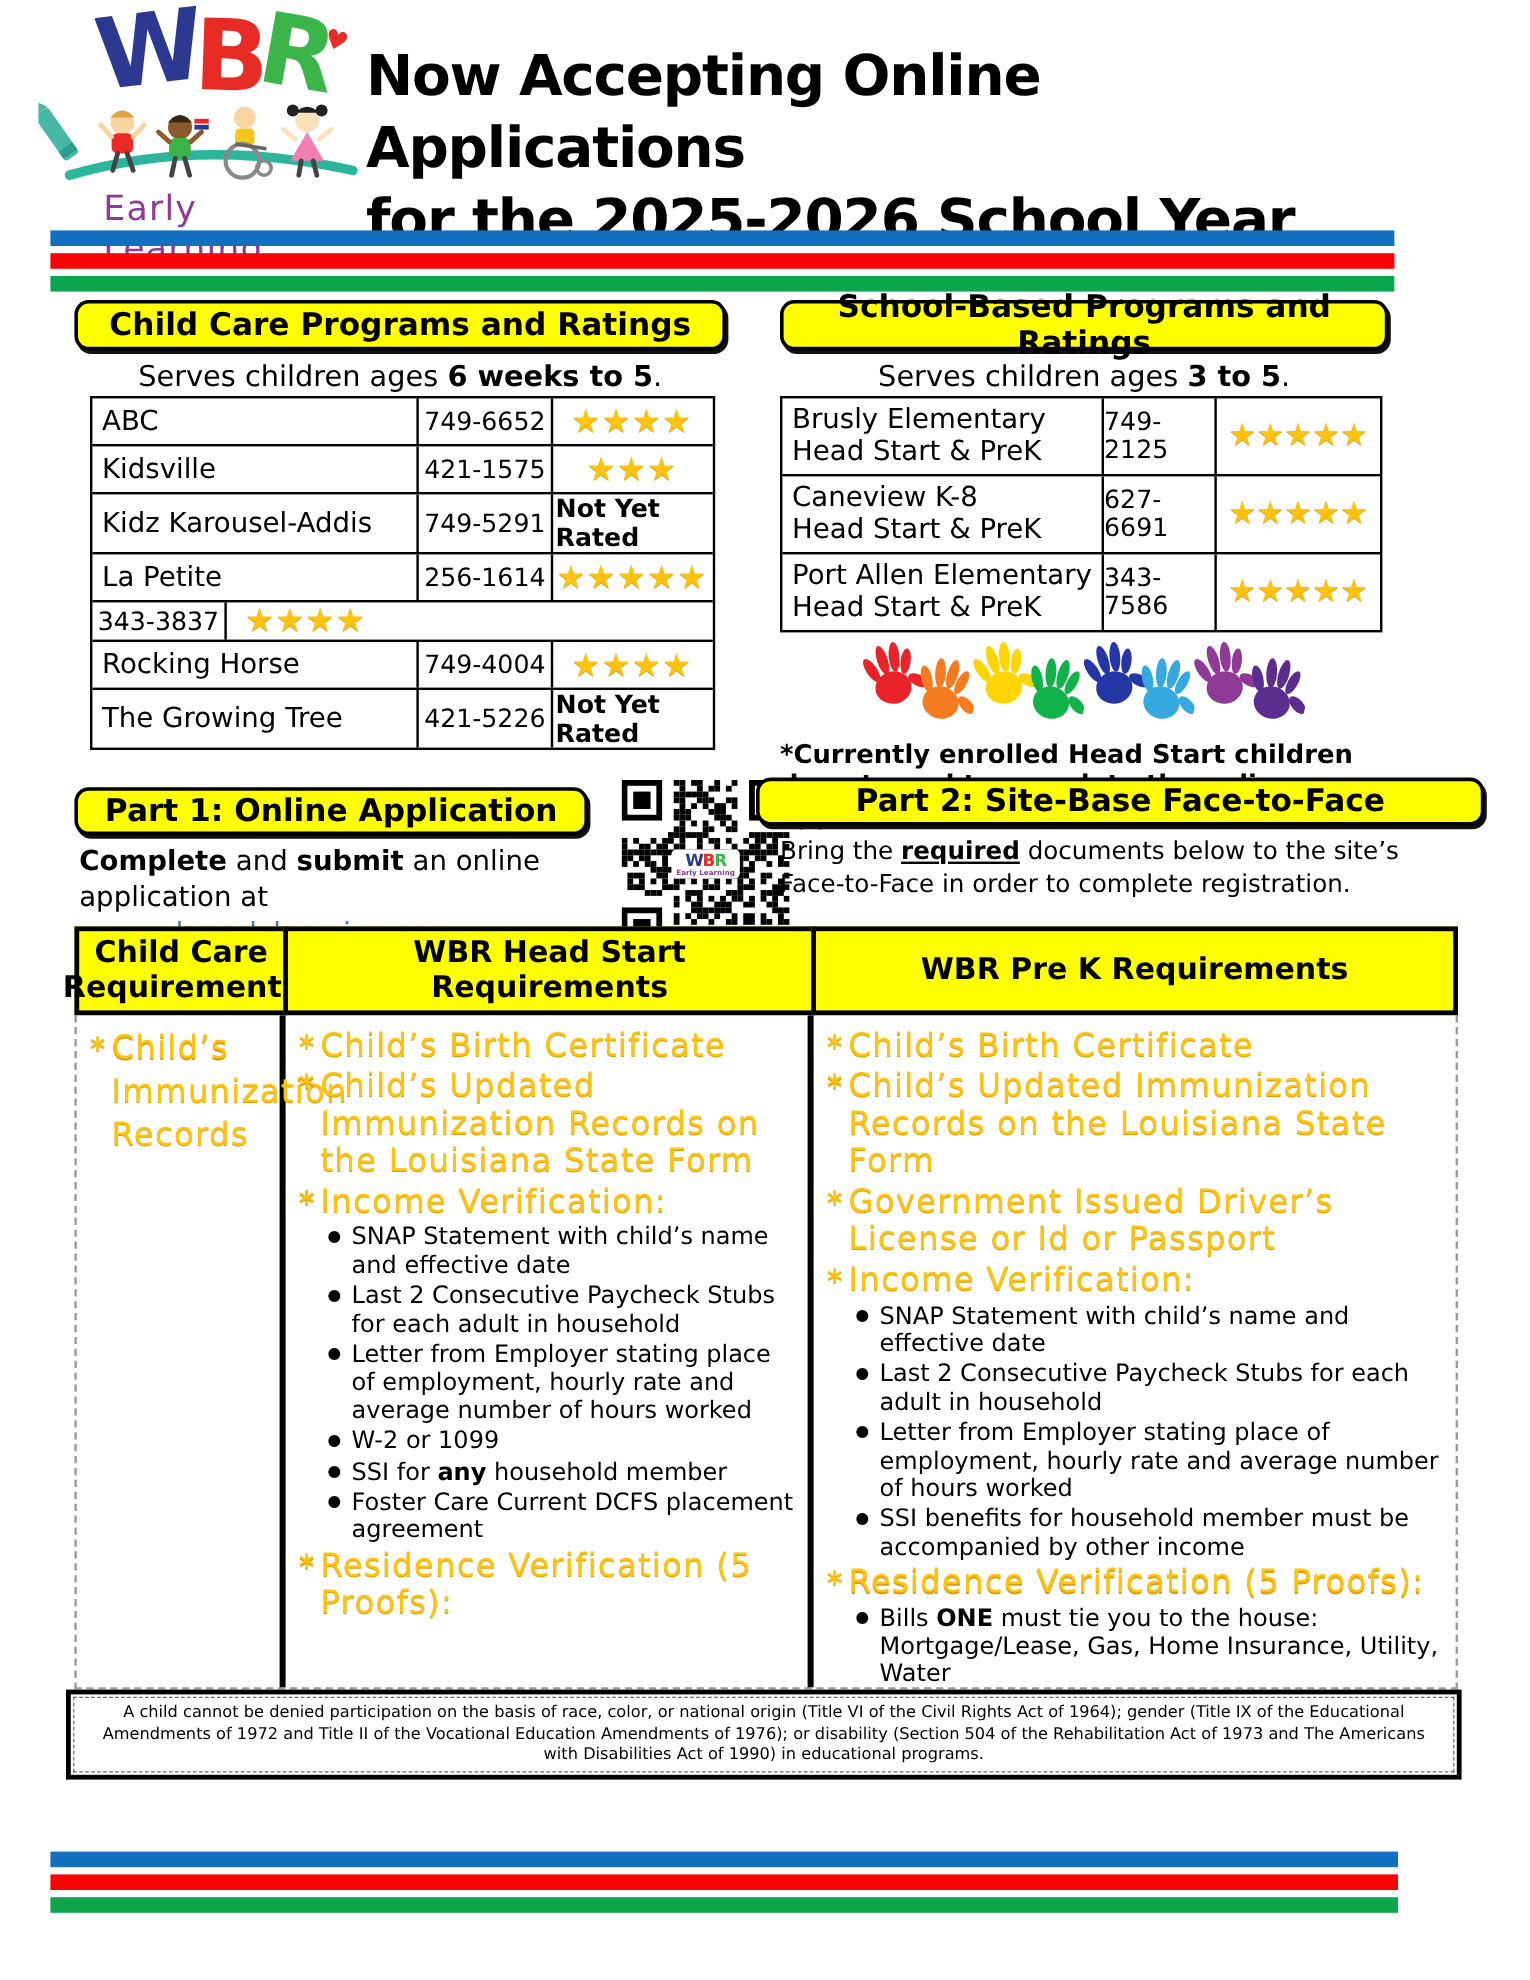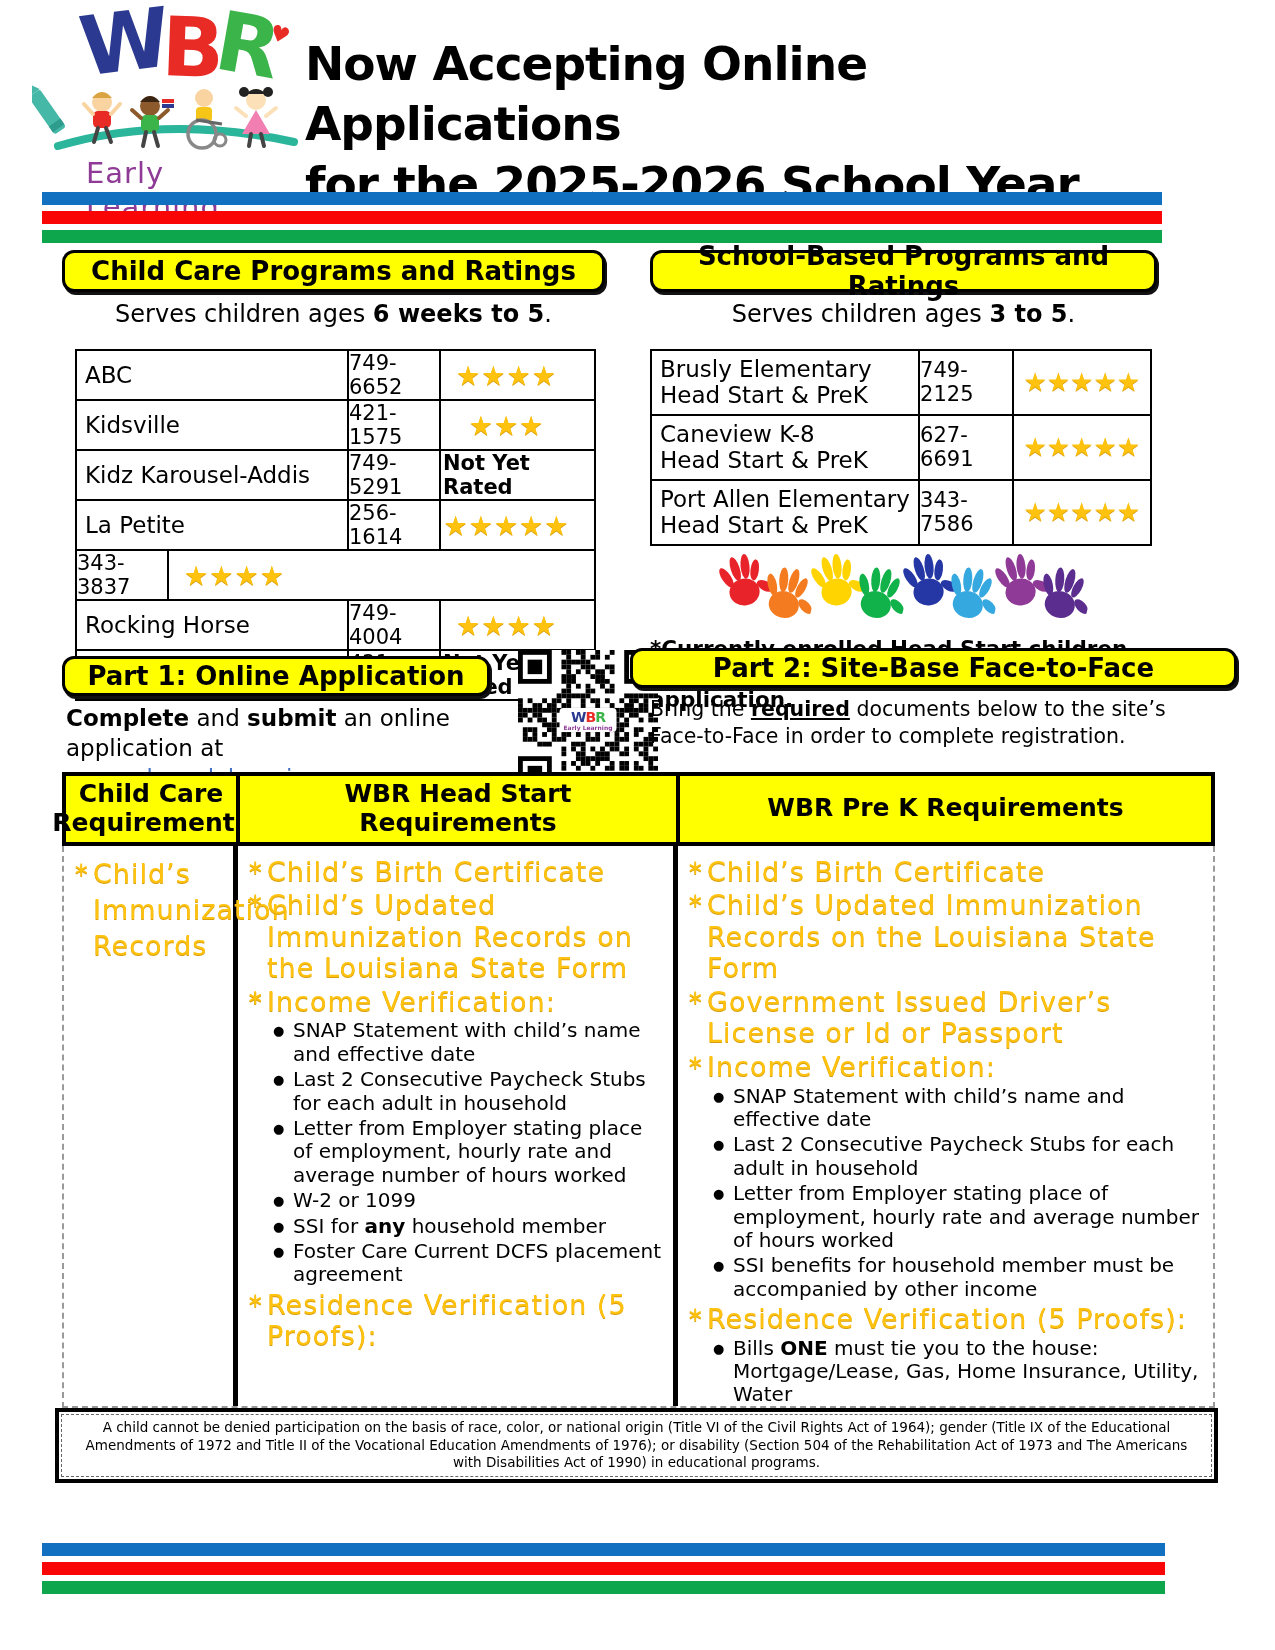--- a/index.html
+++ b/index.html
@@ -29,28 +29,28 @@
   
   .yellow-box{background:var(--yellow,#FFFF00);border:3px solid #000;border-radius:12px;
       box-shadow:2px 3px 0 #111;display:flex;align-items:center;justify-content:center;
       font-weight:bold;text-align:center}
   .section-heading{height:42px;font-size:26px}
   .part-heading{font-size:26px}
 
   .serves{margin-top:8px;text-align:center;font-size:24px}
 
   
-  .rt{border:2px solid #000;margin-top:21px;background:#fff}
+  .rt{border:2px solid #000;margin-top:2px;background:#fff}
   .rt-row{display:flex;border-bottom:2px solid #000;align-items:stretch}
   .rt-row:last-child{border-bottom:none}
   .rt-name{border-right:2px solid #000;padding:5px 8px;font-size:23px;display:flex;flex-direction:column;justify-content:center;line-height:1.15}
   .rt-phone{border-right:2px solid #000;display:flex;align-items:center;justify-content:center;font-size:21px}
   .rt-stars{display:flex;align-items:center;justify-content:center;font-size:21px;font-weight:bold;padding:0 2px}
   .rt-left .rt-name{width:272px;min-height:38px}
-  .rt-left .rt-phone{width:92px}
+  .rt-left .rt-phone{width:112px}
   .rt-left .rt-stars{width:131px}
   .rt-right .rt-name{width:286px;min-height:62px}
   .rt-right .rt-phone{width:100px}
   .rt-right .rt-stars{width:146px}
   .star{color:var(--gold,#FFC20E);font-size:27px;letter-spacing:1px;text-shadow:0 1px 0 #d89e10;font-weight:normal}
   .rt-right .star{font-size:26px;letter-spacing:0}
 
   
   .hands{margin-top:8px;display:flex;justify-content:center;align-items:flex-start;height:78px}
   .hand{width:56px;height:56px;margin:0 -5px}

